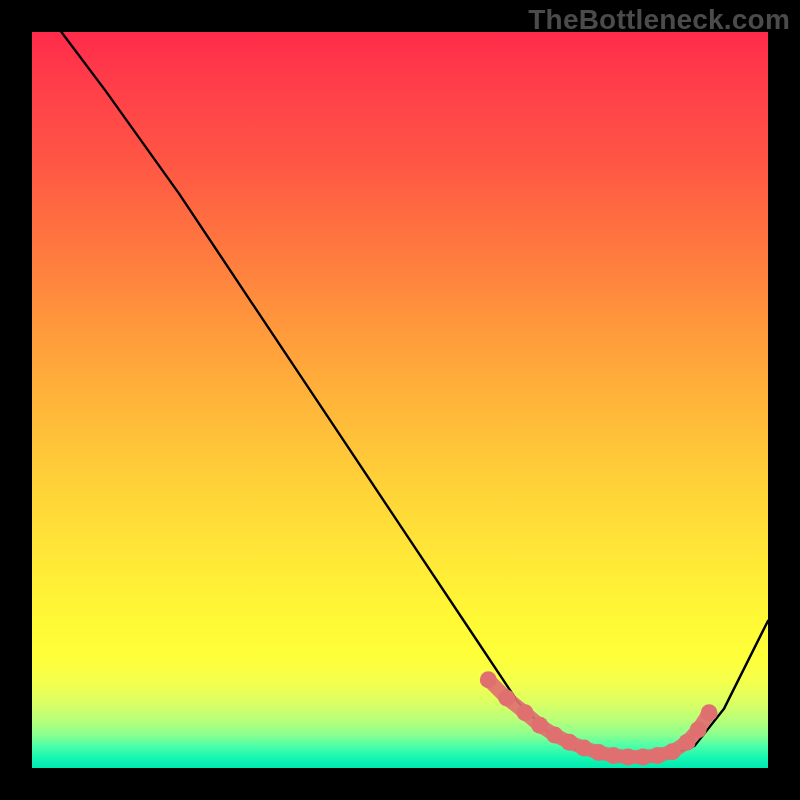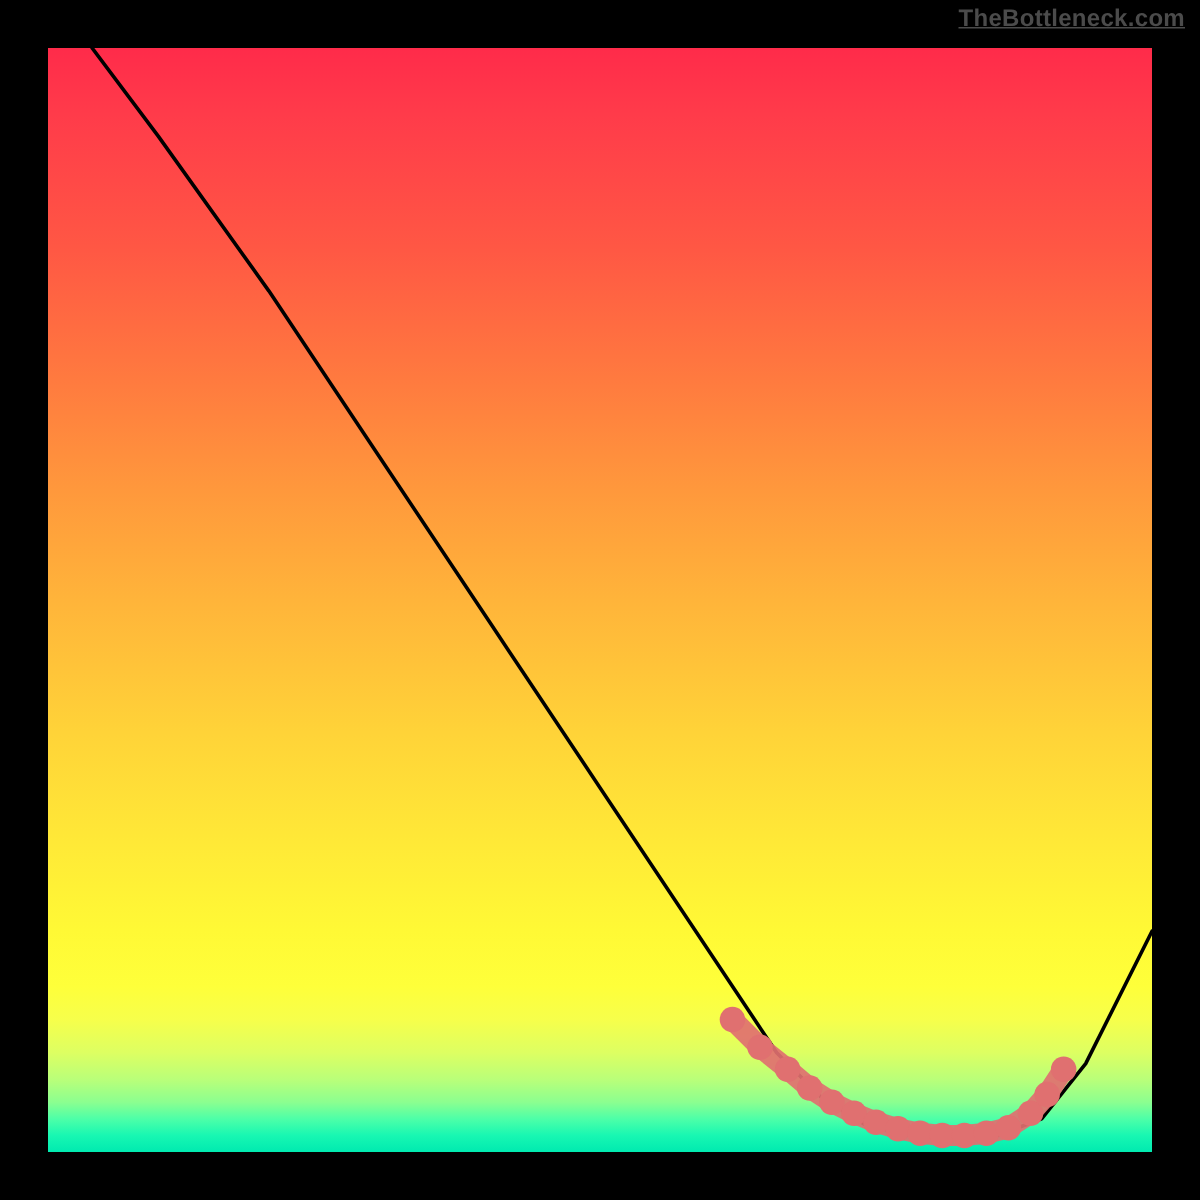--- a/index.html
+++ b/index.html
@@ -15,25 +15,24 @@
     position: relative;
     width: 800px;
     height: 800px;
     background: #000;
   }
   .watermark {
     position: absolute;
     top: 4px;
     right: 10px;
     color: #4b4b4b;
-    font-size: 16px;
+    font-size: 28px;
     font-weight: 600;
     letter-spacing: 0.2px;
     z-index: 10;
-    text-decoration: underline;
   }
   .plot {
     position: absolute;
     left: 32px;
     top: 32px;
     width: 736px;
     height: 736px;
     background: linear-gradient(
       to bottom,
       #ff2b4a 0%,

